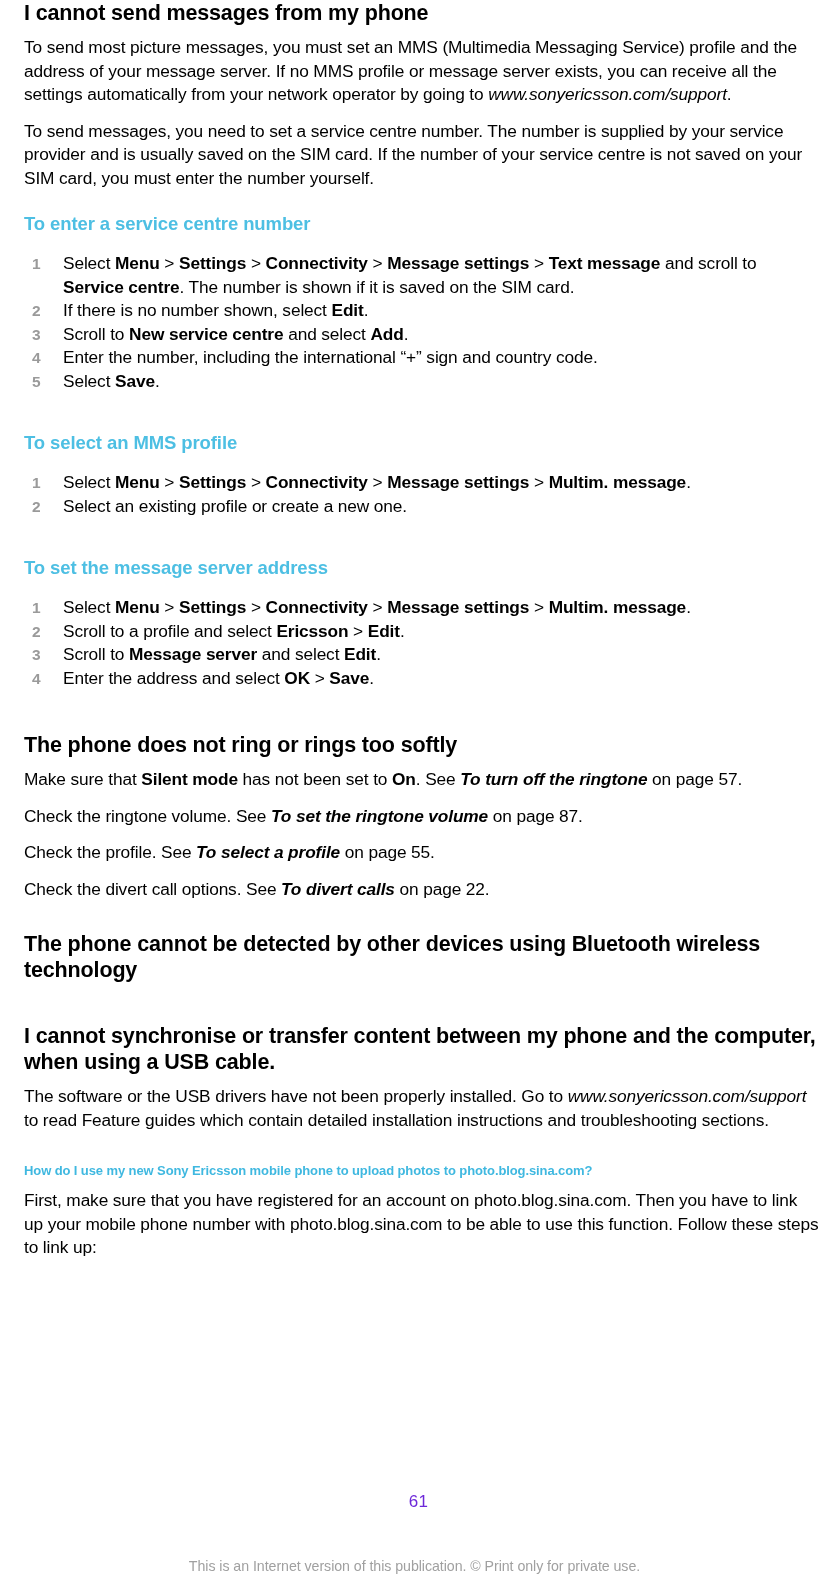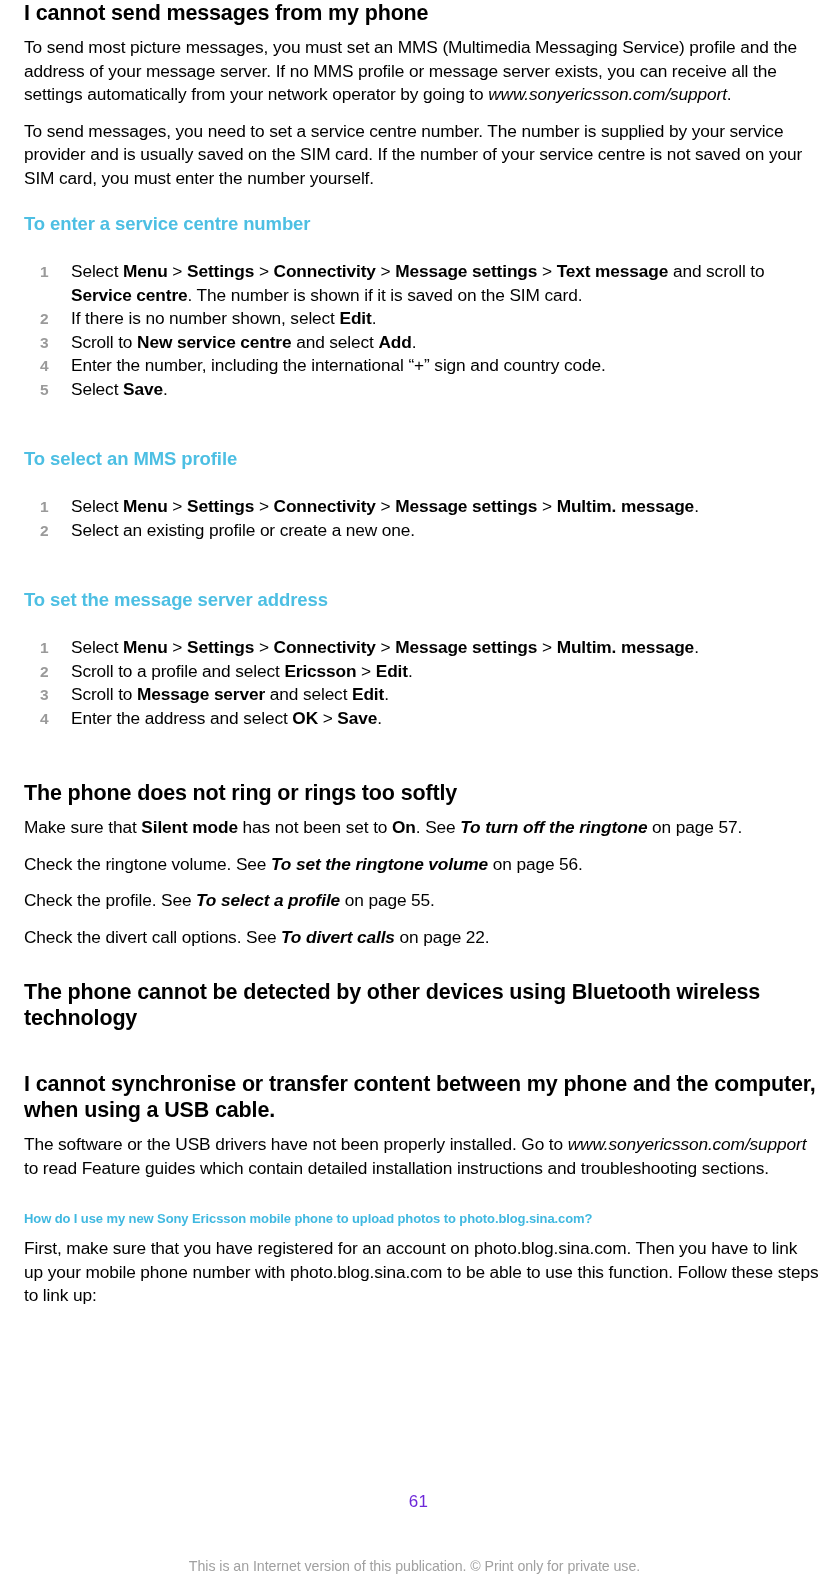--- a/index.html
+++ b/index.html
@@ -59,21 +59,21 @@
     letter-spacing: -0.12px;
   }
   p.body + p.body { margin-top: 13px; }
 
   b { font-weight: bold; }
   i { font-style: italic; }
   .bi { font-weight: bold; font-style: italic; }
 
   
   ol.steps {
-    margin: 16px;
+    margin: 8px;
     padding: 0;
     list-style: none;
     counter-reset: stepc;
   }
   ol.steps > li {
     position: relative;
     padding-left: 31px;
     font-size: 17.3px;
     line-height: 23.5px;
     letter-spacing: -0.12px;
@@ -176,21 +176,21 @@
   </ol>
 
   <div class="sp-34"></div>
 
   <h1 class="qa-title">The phone does not ring or rings too softly</h1>
 
   <div class="sp-10"></div>
 
   <p class="body"><span>Make sure that </span><b>Silent mode</b><span> has not been set to </span><b>On</b><span>. See </span><span class="bi">To turn off the ringtone</span><span> on page 57.</span></p>
 
-  <p class="body"><span>Check the ringtone volume. See </span><span class="bi">To set the ringtone volume</span><span> on page 56.</span></p>
+  <p class="body"><span>Check the ringtone volume. See </span><span class="bi">To set the ringtone volume</span><span> on page 87.</span></p>
 
   <p class="body"><span>Check the profile. See </span><span class="bi">To select a profile</span><span> on page 55.</span></p>
 
   <p class="body"><span>Check the divert call options. See </span><span class="bi">To divert calls</span><span> on page 22.</span></p>
 
   <div class="sp-30"></div>
 
   <h1 class="qa-title">The phone cannot be detected by other devices using Bluetooth wireless technology</h1>
 
   <div class="sp-10"></div>

